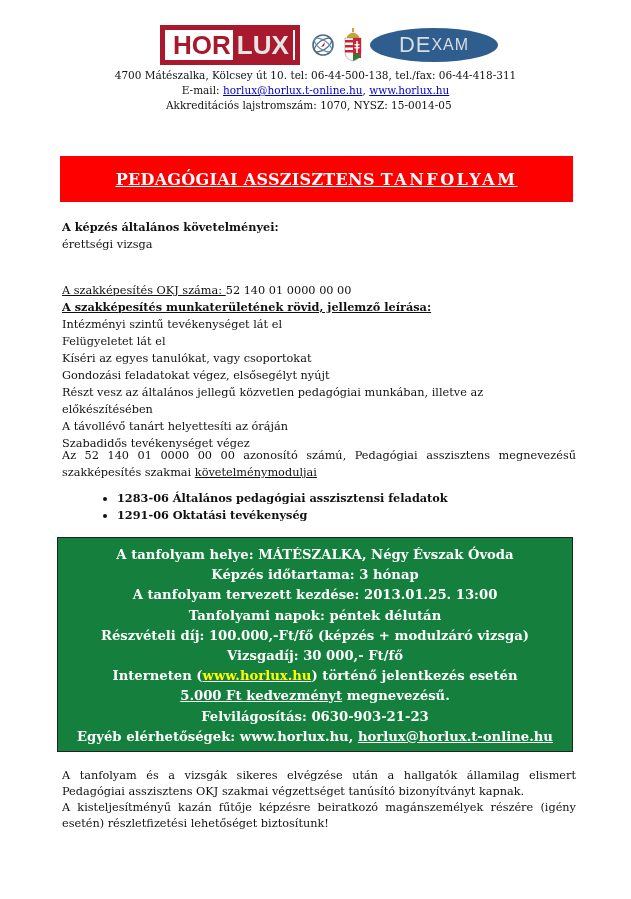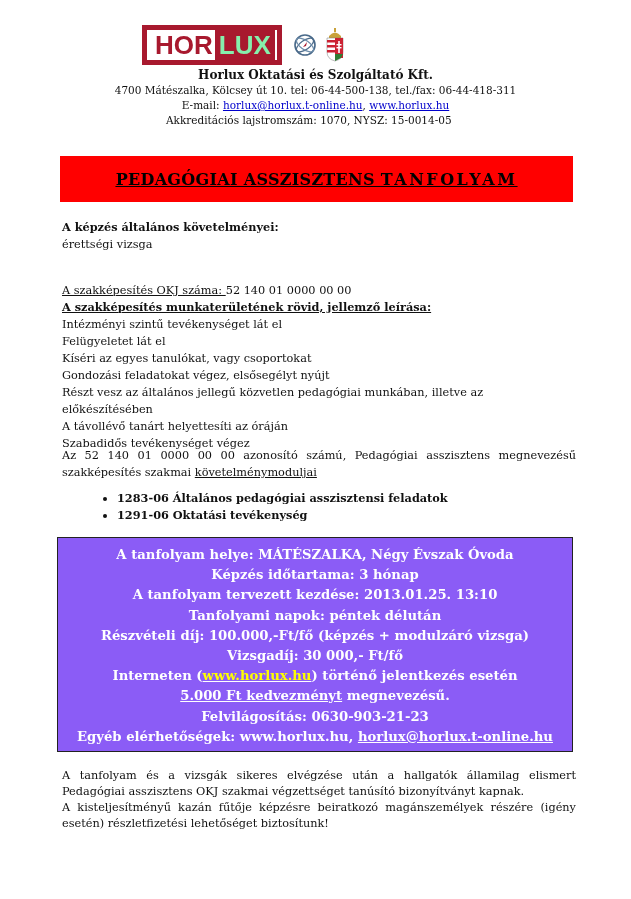--- a/index.html
+++ b/index.html
@@ -4,31 +4,31 @@
   <style>
     html, body { margin: 0; padding: 0; background: #ffffff; }
     body {
       width: 631px; height: 899px; position: relative; overflow: hidden;
       font-family: "DejaVu Serif", "Liberation Serif", serif;
       color: #111;
     }
     .page { position: absolute; left: 0; top: 0; width: 631px; height: 899px; }
 
     
-    .logo-row { position: absolute; top: 24px; left: 142px; height: 42px; display: flex; align-items: center; }
+    .logo-row { position: absolute; top: 24px; left: 160px; height: 42px; display: flex; align-items: center; }
     .horlux-logo {
       width: 140px; height: 40px; background: #a8192e; position: relative; box-sizing: border-box;
       display: flex; align-items: center; justify-content: center;
     }
     .horlux-inner {
       position: absolute; left: 5px; top: 5px; right: 5px; bottom: 5px; background: #ffffff;
       display: flex; align-items: center; justify-content: flex-start; padding-left: 8px; box-sizing: border-box;
     }
     .horlux-hor { font-family: "Liberation Sans", sans-serif; font-weight: bold; font-size: 26px; color: #a8192e; letter-spacing: 0px; line-height: 1; }
-    .horlux-lux { font-family: "Liberation Sans", sans-serif; font-weight: bold; font-size: 26px; color: #86efac; background: #a8192e; padding: 0 4px; margin-left: 2px; line-height: 30px; height: 30px; display: inline-block; }
+    .horlux-lux { font-family: "Liberation Sans", sans-serif; font-weight: bold; font-size: 26px; color: #e5e5e5; background: #a8192e; padding: 0 4px; margin-left: 2px; line-height: 30px; height: 30px; display: inline-block; }
     .globe-icon { width: 26px; height: 26px; margin-left: 10px; }
     .crest-icon { width: 22px; height: 34px; margin-left: 6px; }
     .dexam-logo {
       width: 128px; height: 34px; margin-left: 6px; border-radius: 50%;
       background: #2f5e8e; display: flex; align-items: center; justify-content: center;
       font-family: "Liberation Sans", sans-serif; color: #d8dde3; font-size: 22px; letter-spacing: 1px;
     }
     .dexam-logo .small { font-size: 16px; }
 
     
@@ -37,40 +37,40 @@
     .company .addr { margin-left: 0px; font-size: 10.5px; }
     .company a { color: #0000cc; text-decoration: underline; }
     .company .akkr { text-align: left; padding-left: 166px; font-size: 10.5px; }
 
     
     .title-banner {
       position: absolute; top: 156px; left: 60px; width: 513px; height: 46px; background: #ff0000;
       display: flex; align-items: center; justify-content: center;
     }
     .title-banner span {
-      color: #000000; font-weight: bold; font-size: 16px; text-decoration: underline; letter-spacing: 0.3px;
+      color: #ffffff; font-weight: bold; font-size: 16px; text-decoration: underline; letter-spacing: 0.3px;
     }
     .title-banner .spaced { letter-spacing: 2.5px; }
 
     
     .body { position: absolute; left: 62px; width: 514px; font-size: 11.3px; line-height: 17px; }
     .sec1 { top: 219px; }
     .sec2 { top: 282px; }
     .sec3 { top: 299px; }
     .sec4 { top: 447px; text-align: justify; }
     .sec5 { top: 490px; }
     .u { text-decoration: underline; }
     .b { font-weight: bold; }
     ul.modules { margin: 0; padding-left: 38px; }
     ul.modules li { font-weight: bold; line-height: 17px; margin-left: 17px; }
 
     
     .info-box {
       position: absolute; top: 537px; left: 57px; width: 516px; height: 215px;
-      background: #8b5cf6; border: 1.5px solid #222; box-sizing: border-box;
+      background: #15803d; border: 1.5px solid #222; box-sizing: border-box;
       text-align: center; color: #fff; font-weight: bold; font-size: 13.2px; line-height: 20.2px; padding-top: 7px;
     }
     .info-box .line { display: block; }
     .info-box .normalish { font-weight: bold; }
     .info-box .yellow-link { color: #ffff00; text-decoration: underline; text-decoration-color: #fff; }
     .info-box .ul { text-decoration: underline; }
 
     
     .footer { position: absolute; top: 768px; left: 62px; width: 514px; font-size: 11.3px; line-height: 16px; text-align: justify; }
   </style>
@@ -98,24 +98,27 @@
       <path d="M3 10 L19 10 L19 24 Q19 31 11 33 Q3 31 3 24 Z" fill="#ffffff" stroke="#777" stroke-width="0.5"></path>
       <rect x="3" y="12" width="8" height="2.5" fill="#cc2233"></rect>
       <rect x="3" y="17" width="8" height="2.5" fill="#cc2233"></rect>
       <rect x="3" y="22" width="8" height="2.5" fill="#cc2233"></rect>
       <rect x="11" y="10" width="8" height="20" fill="#cc2233"></rect>
       <rect x="14.2" y="13" width="1.6" height="12" fill="#ffffff"></rect>
       <rect x="12.5" y="16" width="5" height="1.4" fill="#ffffff"></rect>
       <rect x="12.5" y="19" width="5" height="1.4" fill="#ffffff"></rect>
       <path d="M11 26 L19 26 L17 30 L11 33 Z" fill="#2e7d32"></path>
     </svg>
+    <div class="dexam-logo">
+      <span>DE</span>
+        <span class="small">XAM</span>
+    </div>
   </div>
 
   <div class="company">
-    <div class="name">Horlux Oktatási és Szolgáltató Kft.</div>
     <div class="addr">4700 Mátészalka, Kölcsey út 10. tel: 06-44-500-138, tel./fax: 06-44-418-311</div>
     <div class="addr">
       <span>E-mail: </span><a>horlux@horlux.t-online.hu</a><span>, </span><a>www.horlux.hu</a>
     </div>
     <div class="akkr">Akkreditációs lajstromszám: 1070, NYSZ: 15-0014-05</div>
   </div>
 
   <div class="title-banner">
     <span><span>PEDAGÓGIAI ASSZISZTENS </span> <span class="spaced">TANFOLYAM</span></span>
   </div>
@@ -147,21 +150,21 @@
   <div class="body sec5">
     <ul class="modules">
       <li>1283-06 Általános pedagógiai asszisztensi feladatok</li>
       <li>1291-06 Oktatási tevékenység</li>
     </ul>
   </div>
 
   <div class="info-box">
     <span class="line"><span class="normalish">A tanfolyam helye: </span><span>MÁTÉSZALKA, Négy Évszak Óvoda</span></span>
     <span class="line">Képzés időtartama: 3 hónap</span>
-    <span class="line">A tanfolyam tervezett kezdése: 2013.01.25. 13:10</span>
+    <span class="line">A tanfolyam tervezett kezdése: 2013.01.25. 13:00</span>
     <span class="line">Tanfolyami napok: péntek délután</span>
     <span class="line">Részvételi díj: 100.000,-Ft/fő (képzés + modulzáró vizsga)</span>
     <span class="line">Vizsgadíj: 30 000,- Ft/fő</span>
     <span class="line"><span>Interneten (</span><span class="yellow-link">www.horlux.hu</span><span>) történő jelentkezés esetén</span></span>
     <span class="line"><span class="ul">5.000 Ft kedvezményt</span><span> megnevezésű.</span></span>
     <span class="line">Felvilágosítás: 0630-903-21-23</span>
     <span class="line"><span>Egyéb elérhetőségek: www.horlux.hu,  </span><span class="ul">horlux@horlux.t-online.hu</span></span>
   </div>
 
   <div class="footer">

